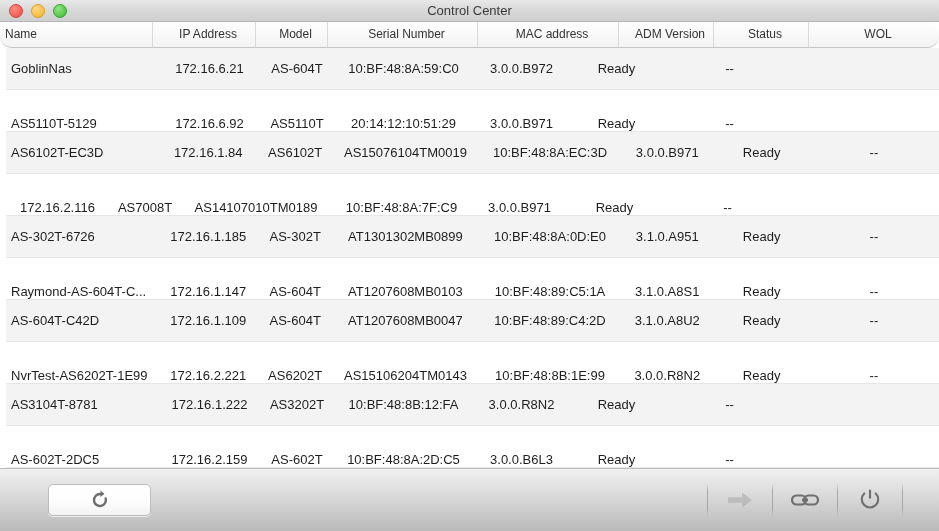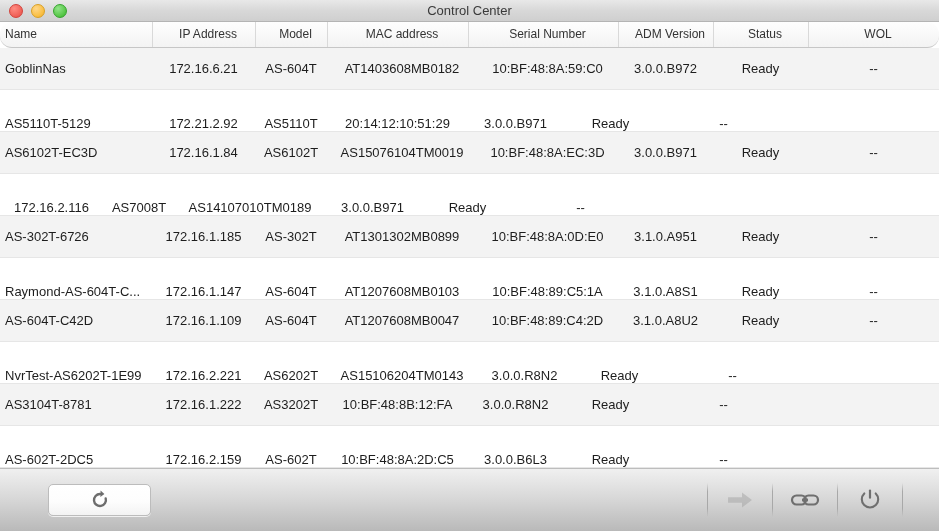--- a/index.html
+++ b/index.html
@@ -86,20 +86,21 @@
     padding-left: 8px;
   }
   .th.left  { text-align: left; padding-left: 5px; }
   .th.center{ text-align: center; }
 
   
   .table-body {
     flex: 1 1 auto;
     overflow: hidden;
     background: #fde047;
+    margin-left: 6px;
   }
   .row {
     height: 42px;
     display: flex;
     align-items: center;
     box-sizing: border-box;
     border-bottom: 1px solid #e6e6e6;
   }
   .row.alt { background: #f3f3f3; }
   .row.plain { background: #ffffff; align-items: flex-end; }
@@ -184,61 +185,61 @@
       <span class="light min"></span>
       <span class="light zoom"></span>
     </div>
     <div class="titlebar-title">Control Center</div>
   </div>
 
   <div class="table-header">
     <div class="th left c-name">Name</div>
     <div class="th center c-ip">IP Address</div>
     <div class="th center c-model">Model</div>
+    <div class="th center c-serial">Serial Number</div>
     <div class="th center c-mac">MAC address</div>
-    <div class="th center c-serial">Serial Number</div>
     <div class="th center c-adm">ADM Version</div>
     <div class="th center c-status">Status</div>
     <div class="th center c-wol">WOL</div>
   </div>
 
   <div class="table-body" id="table-body">
       <div class="row alt">
         <div class="cell left c-name">GoblinNas</div>
         <div class="cell center c-ip">172.16.6.21</div>
         <div class="cell center c-model">AS-604T</div>
-        <div class="cell center c-serial">AT1403608MB0182</div>
         <div class="cell center c-mac">10:BF:48:8A:59:C0</div>
         <div class="cell center c-adm">3.0.0.B972</div>
         <div class="cell center c-status">Ready</div>
         <div class="cell center c-wol">--</div>
       </div>
       <div class="row plain">
         <div class="cell left c-name">AS5110T-5129</div>
-        <div class="cell center c-ip">172.21.2.92</div>
+        <div class="cell center c-ip">172.16.6.92</div>
         <div class="cell center c-model">AS5110T</div>
         <div class="cell center c-mac">20:14:12:10:51:29</div>
         <div class="cell center c-adm">3.0.0.B971</div>
         <div class="cell center c-status">Ready</div>
         <div class="cell center c-wol">--</div>
       </div>
       <div class="row alt">
         <div class="cell left c-name">AS6102T-EC3D</div>
         <div class="cell center c-ip">172.16.1.84</div>
         <div class="cell center c-model">AS6102T</div>
         <div class="cell center c-serial">AS15076104TM0019</div>
         <div class="cell center c-mac">10:BF:48:8A:EC:3D</div>
         <div class="cell center c-adm">3.0.0.B971</div>
         <div class="cell center c-status">Ready</div>
         <div class="cell center c-wol">--</div>
       </div>
       <div class="row plain">
         <div class="cell center c-ip">172.16.2.116</div>
         <div class="cell center c-model">AS7008T</div>
         <div class="cell center c-serial">AS14107010TM0189</div>
+        <div class="cell center c-mac">10:BF:48:8A:7F:C9</div>
         <div class="cell center c-adm">3.0.0.B971</div>
         <div class="cell center c-status">Ready</div>
         <div class="cell center c-wol">--</div>
       </div>
       <div class="row alt">
         <div class="cell left c-name">AS-302T-6726</div>
         <div class="cell center c-ip">172.16.1.185</div>
         <div class="cell center c-model">AS-302T</div>
         <div class="cell center c-serial">AT1301302MB0899</div>
         <div class="cell center c-mac">10:BF:48:8A:0D:E0</div>
@@ -264,20 +265,21 @@
         <div class="cell center c-mac">10:BF:48:89:C4:2D</div>
         <div class="cell center c-adm">3.1.0.A8U2</div>
         <div class="cell center c-status">Ready</div>
         <div class="cell center c-wol">--</div>
       </div>
       <div class="row plain">
         <div class="cell left c-name">NvrTest-AS6202T-1E99</div>
         <div class="cell center c-ip">172.16.2.221</div>
         <div class="cell center c-model">AS6202T</div>
         <div class="cell center c-serial">AS15106204TM0143</div>
+        <div class="cell center c-mac">10:BF:48:8B:1E:99</div>
         <div class="cell center c-adm">3.0.0.R8N2</div>
         <div class="cell center c-status">Ready</div>
         <div class="cell center c-wol">--</div>
       </div>
       <div class="row alt">
         <div class="cell left c-name">AS3104T-8781</div>
         <div class="cell center c-ip">172.16.1.222</div>
         <div class="cell center c-model">AS3202T</div>
         <div class="cell center c-mac">10:BF:48:8B:12:FA</div>
         <div class="cell center c-adm">3.0.0.R8N2</div>

